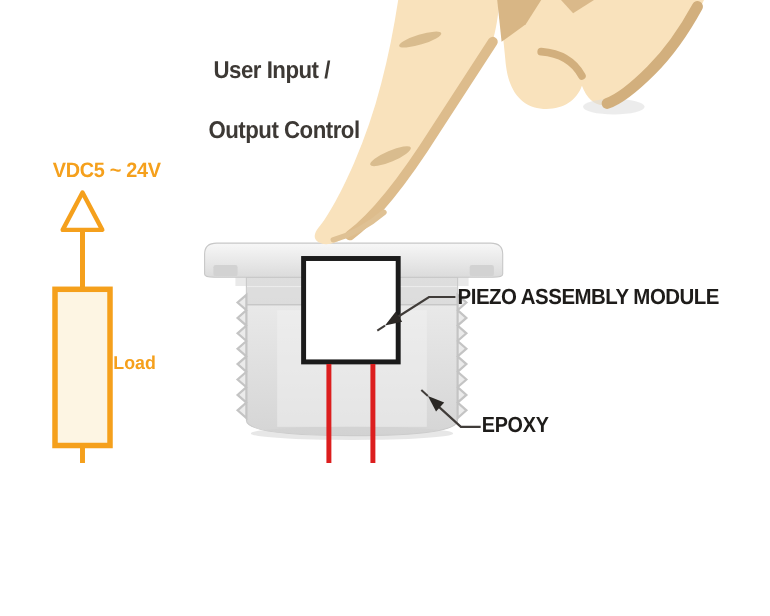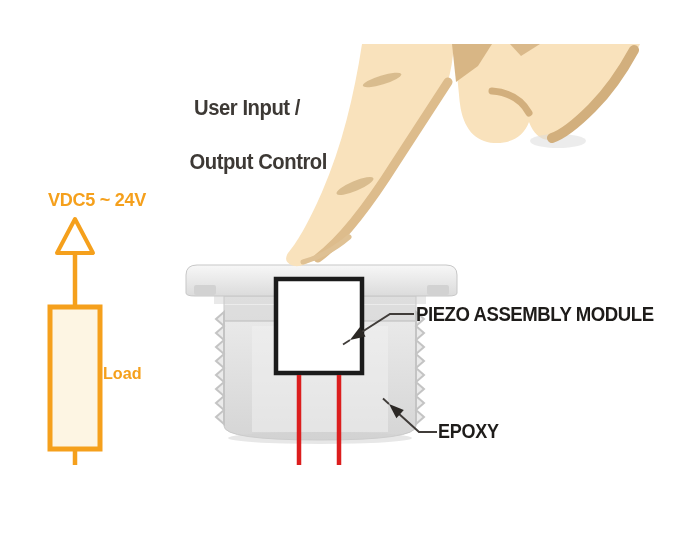--- a/index.html
+++ b/index.html
@@ -1,19 +1,18 @@
 <!DOCTYPE html>
 <html><head>
 <meta charset="utf-8">
 <style>
   html,body{margin:0;padding:0;background:#fff;}
   #stage{
     position:relative;width:700px;height:421px;background:#ffffff;overflow:hidden;
     font-family:"Liberation Sans",sans-serif;
-    margin-top:44px;
   }
   #diagram-svg{position:absolute;left:0;top:0;width:700px;height:560px;}
   .lbl{position:absolute;font-weight:700;white-space:pre;}
   .lbl-heading{
     left:162px;top:50px;width:170px;height:58px;
     font-size:22px;line-height:27px;text-align:center;
     letter-spacing:-0.5px;color:#3D3935;
     transform:scaleX(0.92);transform-origin:50% 0;
   }
   .lbl-supply{

